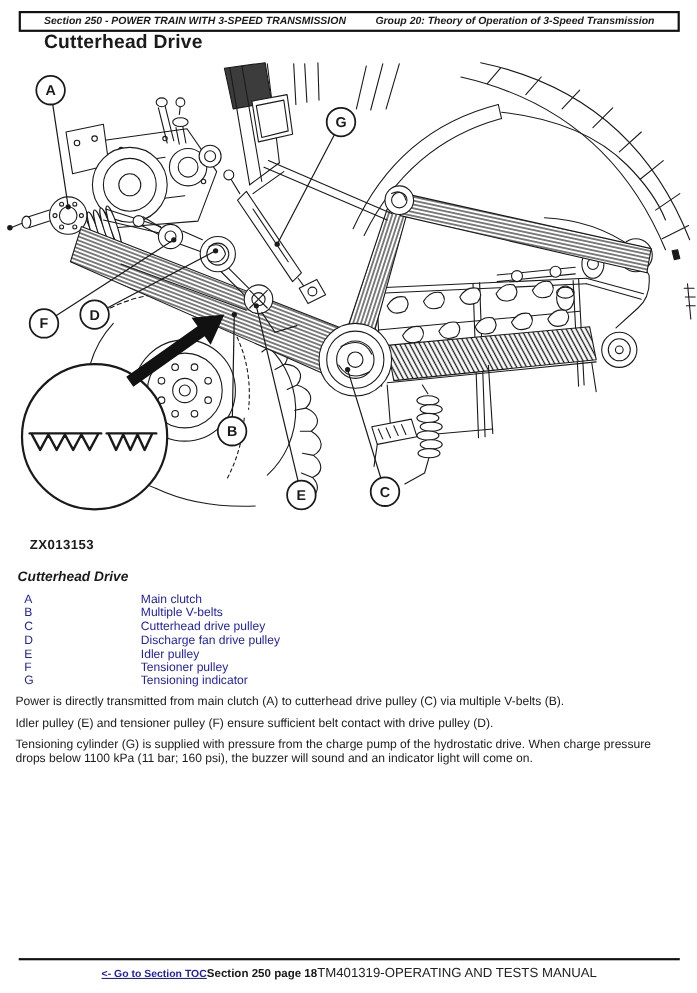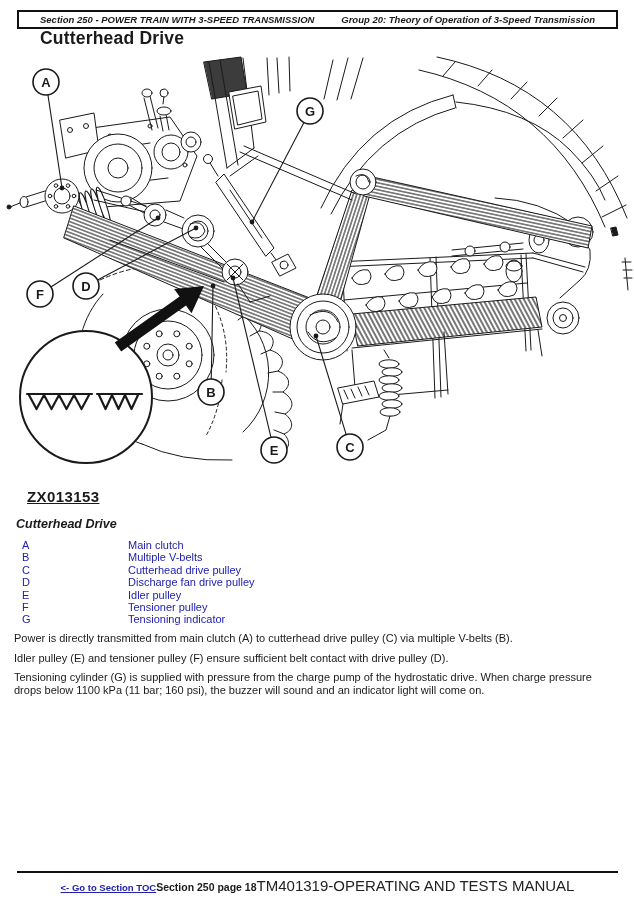--- a/index.html
+++ b/index.html
@@ -8,32 +8,32 @@
     font-family:"Liberation Sans",sans-serif;color:#1a1a1a;
   }
   .abs{position:absolute;}
   .header-box{
     left:17px;top:10px;width:601px;height:19px;box-sizing:border-box;
     border:2px solid #111;display:flex;justify-content:space-between;align-items:center;
     padding:0 21px;font-size:9.5px;font-weight:bold;font-style:italic;white-space:nowrap;
   }
   .page-title{left:40px;top:28px;font-size:17.5px;font-weight:bold;letter-spacing:.2px;}
   .diagram{left:0;top:55px;}
-  .image-id{left:27px;top:488px;font-size:15px;font-weight:bold;letter-spacing:.4px;text-decoration:underline;}
+  .image-id{left:27px;top:488px;font-size:12px;font-weight:bold;letter-spacing:.4px;}
   .fig-caption{left:16px;top:517px;font-size:12.5px;font-weight:bold;font-style:italic;}
   .legend{left:22px;top:539px;font-size:11px;line-height:12.4px;color:#2121b0;}
   .legend-heading{font-weight:bold;margin-bottom:1px;}
   .legend-row{display:grid;grid-template-columns:106px 1fr;}
   .paragraphs{left:14px;top:632px;width:606px;font-size:11px;line-height:13px;color:#1a1a1a;}
   .paragraphs p{margin:0 0 6.5px 0;}
   .footer-rule{left:17px;top:871px;width:601px;height:0;border-top:2px solid #111;}
   .footer{left:17px;top:877px;width:601px;display:flex;justify-content:center;align-items:baseline;}
   .toc-link{font-size:9.5px;font-weight:bold;color:#2121b0;text-decoration:underline;cursor:pointer;}
   .page-label{font-size:10.5px;font-weight:bold;}
-  .manual-label{font-size:15px;color:#222;}
+  .manual-label{font-size:12px;color:#222;}
   svg .ink{stroke:#1a1a1a;fill:none;stroke-width:1;stroke-linecap:round;stroke-linejoin:round;}
 </style>
 </head>
 <body>
 
 <div class="abs header-box">
   <span>Section 250 - POWER TRAIN WITH 3-SPEED TRANSMISSION</span>
   <span>Group 20: Theory of Operation of 3-Speed Transmission</span>
 </div>
 

